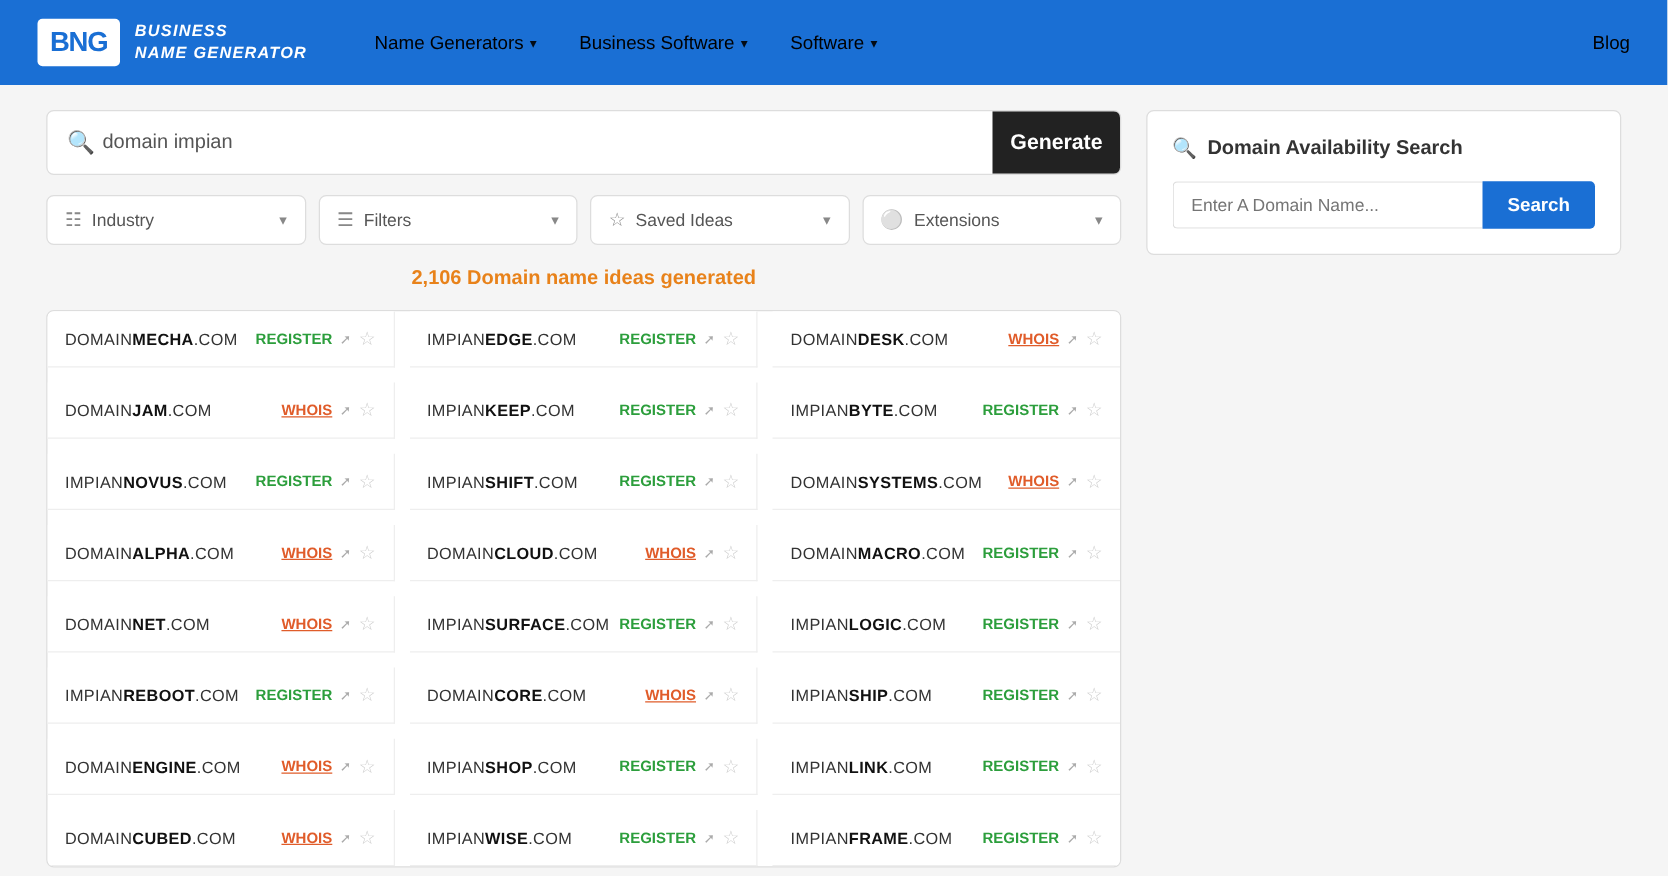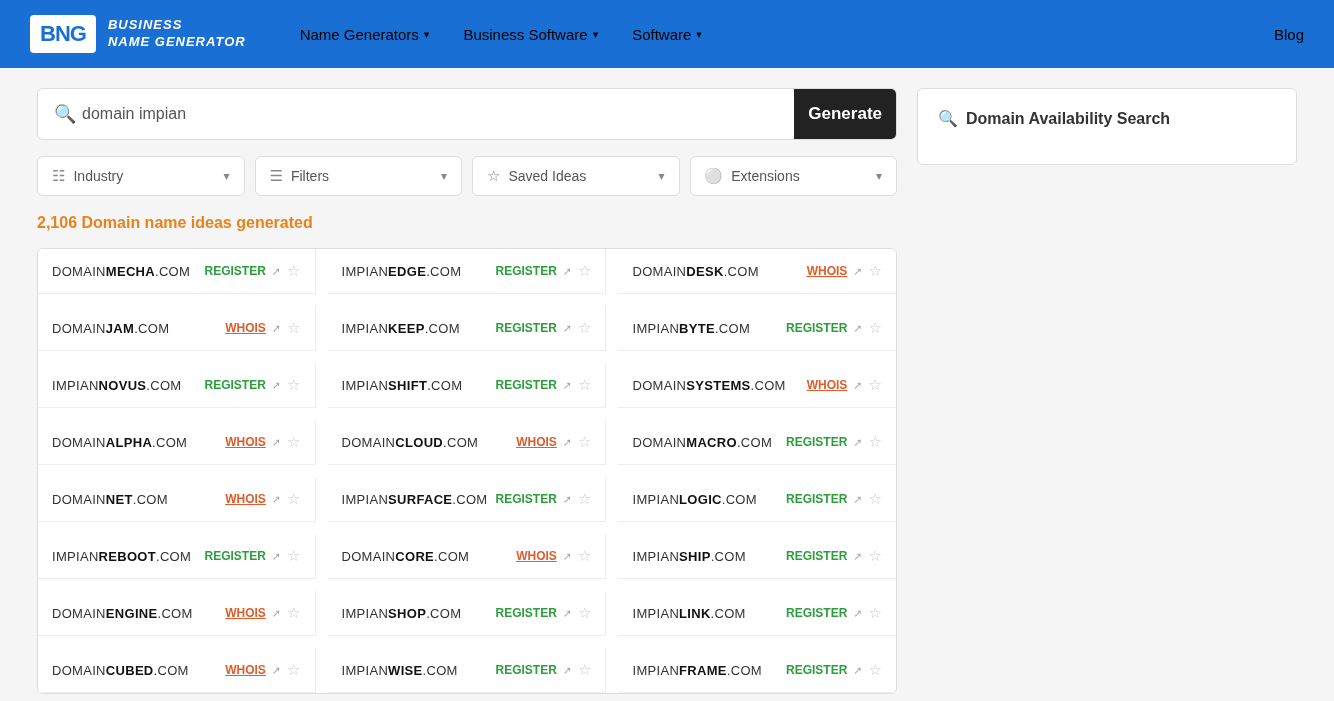--- a/index.html
+++ b/index.html
@@ -140,20 +140,21 @@
     }
     .filter-dropdown .left-part { display: flex; align-items: center; gap: 8px; }
     .filter-dropdown .icon { color: #888; font-size: 15px; }
     .filter-dropdown .chev { color: #888; font-size: 12px; }
 
     
     .count-text {
       font-size: 16px;
       color: #333;
       margin-bottom: 16px;
+      text-align: center;
     }
     .count-text span { color: #e8821a; font-weight: 700; }
 
     
     .domain-grid {
       display: grid;
       grid-template-columns: repeat(3, 1fr);
       gap: 12px;
       background: white;
       border: 1px solid #ddd;
@@ -576,15 +577,19 @@
       </div>
 
   </div>
 
   <div class="right-panel">
     <div class="domain-search-box">
       <div class="domain-search-title">
         <span class="icon">🔍</span>
         <span>Domain Availability Search</span>
       </div>
+      <div class="domain-search-input-row">
+        <input type="text" placeholder="Enter A Domain Name..." style="">
+        <button class="search-btn">Search</button>
+      </div>
     </div>
   </div>
 </div>
 
 </body></html>

